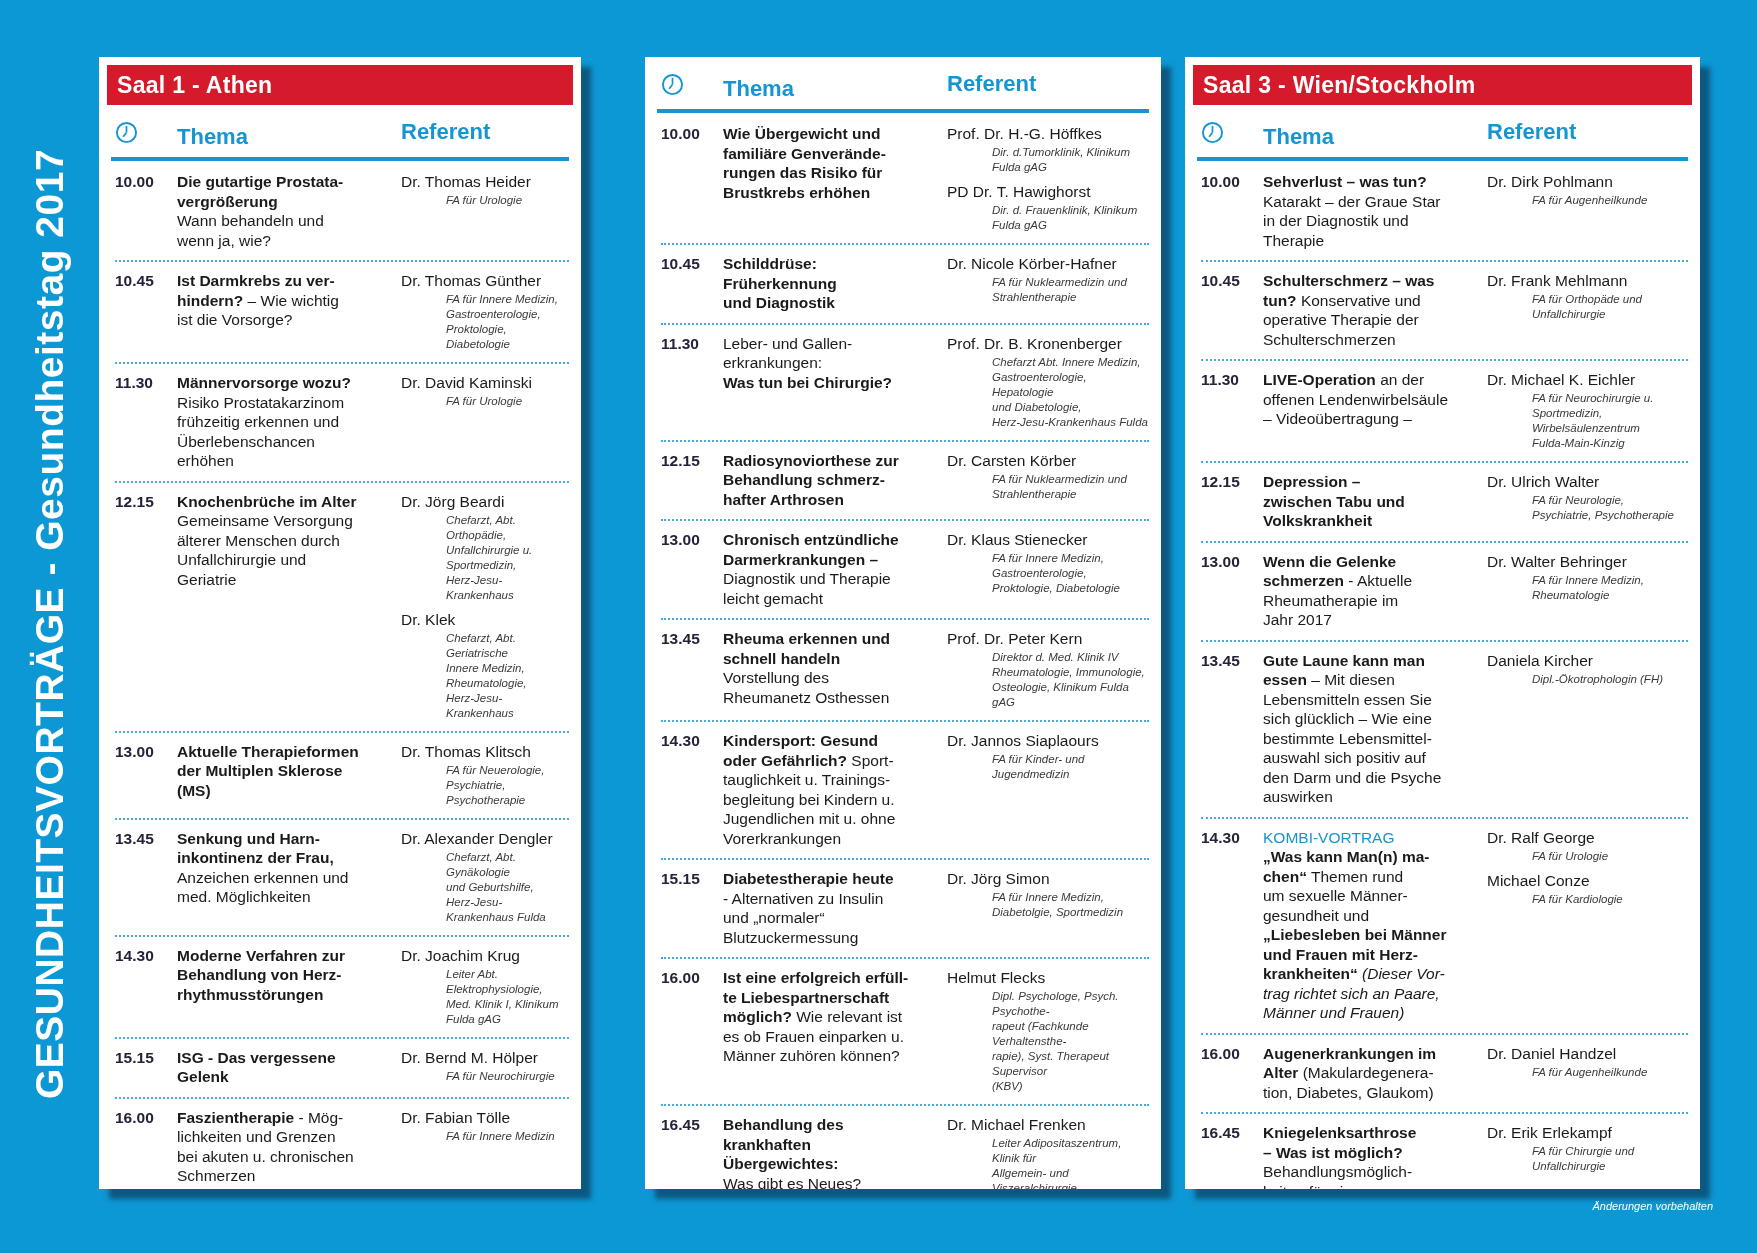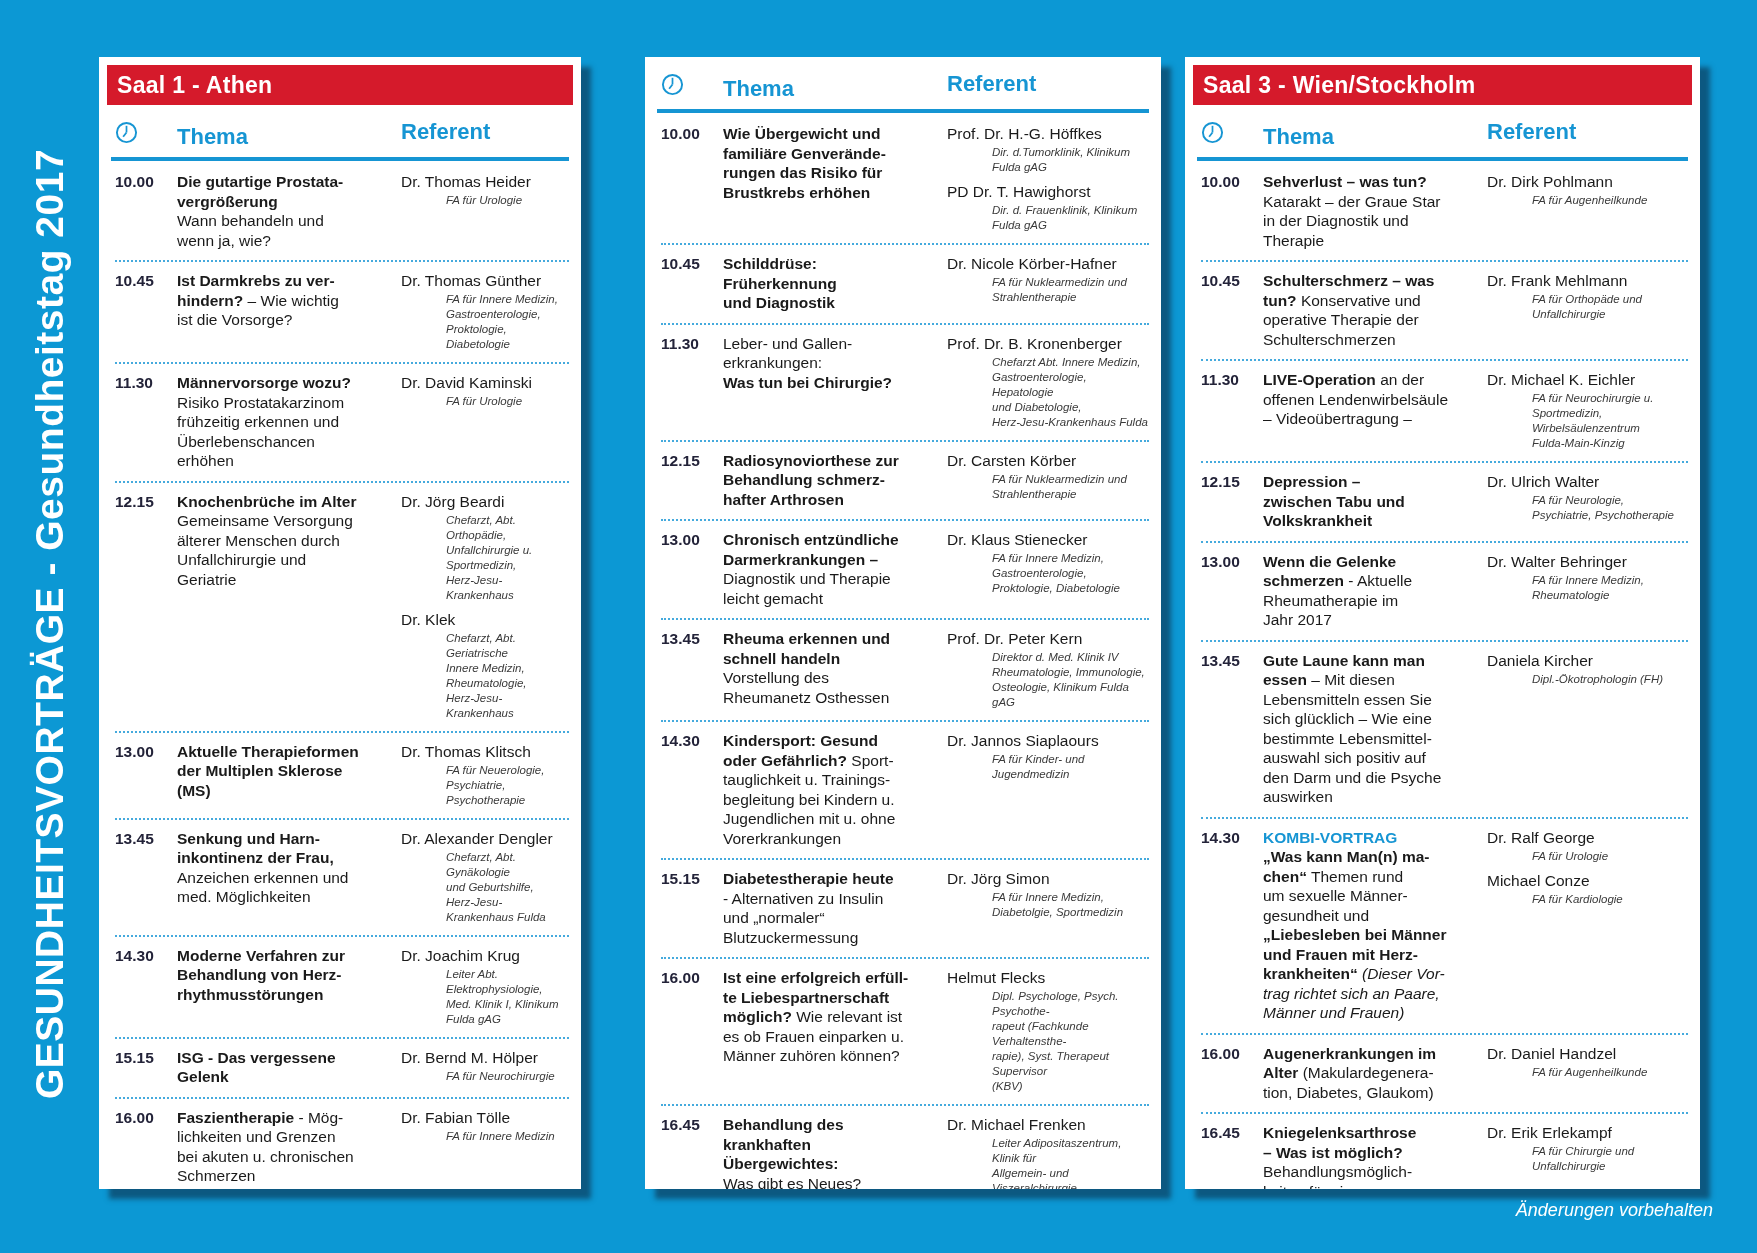--- a/index.html
+++ b/index.html
@@ -30,27 +30,27 @@
   .col-thema{width:224px;flex:none;color:var(--accent-blue);font-weight:bold;font-size:22px;margin-top:10px;}
   .col-ref{flex:1;color:var(--accent-blue);font-weight:bold;font-size:22px;}
   .rule{height:4px;background:var(--accent-blue);margin:0 12px;}
   .body{padding:2px 12px 0 16px;}
   .row{display:flex;padding:9px 0 10px 0;}
   .row.sep{border-top:2px dotted var(--dot-blue);}
   .time{width:62px;flex:none;font-weight:bold;font-size:15.5px;color:var(--time-dark);line-height:19px;}
   .thema{width:216px;flex:none;margin-right:8px;font-size:15.5px;line-height:19.5px;white-space:pre-line;}
   .s-b{font-weight:bold;}
   .s-i{font-style:italic;}
-  .s-k{font-weight:bold;color:var(--accent-blue);}
+  .s-k{font-weight:normal;color:var(--accent-blue);}
   .refs{flex:1;}
   .ref-name{font-size:15.5px;line-height:19px;}
   .ref-name:not(:first-child){margin-top:7px;}
   .ref-qual{font-size:11.5px;line-height:15px;font-style:italic;color:var(--qual-gray);
     margin-top:2px;white-space:pre-line;margin-left:45px;}
-  .footer{position:absolute;right:44px;top:1200px;color:#ffffff;font-style:italic;font-size:18px;}
+  .footer{position:absolute;right:44px;top:1200px;color:#ffffff;font-style:italic;font-size:11px;}
 </style>
 </head>
 <body>
 
 <div class="page">
   <div class="vtitle-wrap">
     <div class="vtitle">GESUNDHEITSVORTRÄGE - Gesundheitstag 2017</div>
   </div>
 
   <section class="panel panel-0">

